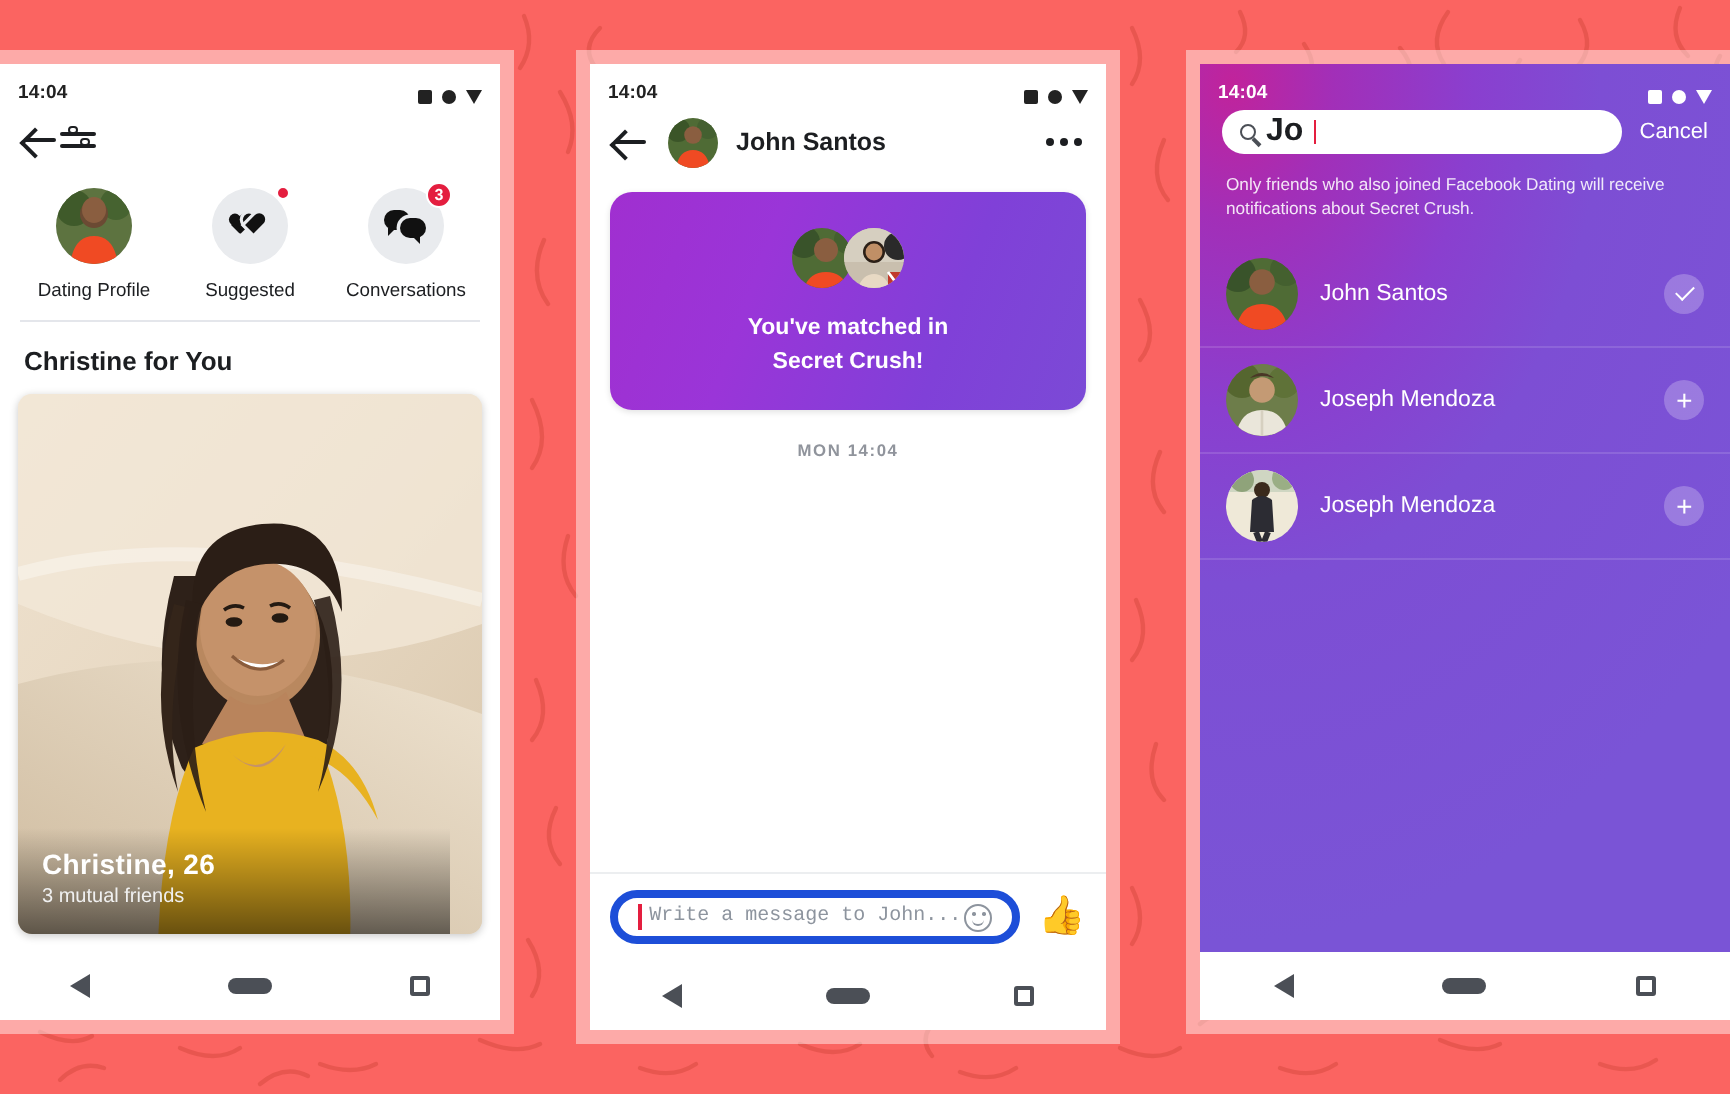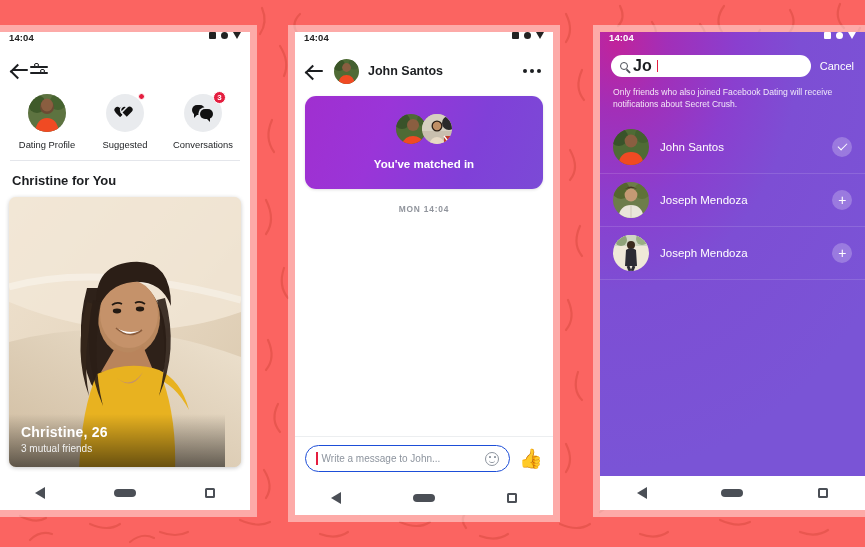--- a/index.html
+++ b/index.html
@@ -25,21 +25,21 @@
     box-shadow: 0 0 0 7px rgba(255,255,255,0.45);
   }
   #phone1 { left: 0px;   top: 32px; width: 250px; height: 478px; }
   #phone2 { left: 295px; top: 32px; width: 258px; height: 483px; }
   #phone3 { left: 600px; top: 32px; width: 265px; height: 478px; }
 
   .screen { position: relative; width: 100%; height: 100%; display:flex; flex-direction:column; }
 
   
   .statusbar {
-    height: 20px; display:flex; align-items:flex-start;
+    height: 20px; display:flex; align-items:flex-end;
     justify-content: space-between;
     padding: 0 9px;
     flex: 0 0 auto;
   }
   .status-time { font-size: 9.5px; font-weight: 700; color:#222; letter-spacing:.1px; }
   .status-icons { display:flex; align-items:center; gap:5px; }
   .si { width:7px; height:7px; background:#222; }
   .si.sq { border-radius:1px; }
   .si.circ { border-radius:50%; }
   .si.tri { width:0;height:0;background:none;border-left:4.5px solid transparent;border-right:4.5px solid transparent;border-top:7px solid #222; }
@@ -158,22 +158,22 @@
   .ma { width:34px;height:34px;border-radius:50%;overflow:hidden;border:2px solid rgba(255,255,255,.0); }
   .ma.second { margin-left:-8px; }
   .match-text { color:#fff; font-size:11.5px; font-weight:700; line-height:1.45; }
   .msg-time { text-align:center; color:#90949c; font-size:8.4px; font-weight:700; letter-spacing:.8px; margin-top:15px; }
 
   .p2-composer {
     display:flex; align-items:center; gap:9px; padding:8px 10px 9px; flex:0 0 auto;
     border-top:1px solid #eceef0;
   }
   .composer-input {
-    flex:1; height:27px; border:1px solid #1d4ed8; border-radius:14px;
-    display:flex; align-items:center; padding:0 10px; position:relative; background:#fff; cursor:text;
+    flex:1; height:27px; border:4px solid #1d4ed8; border-radius:14px;
+    display:flex; align-items:center; padding:0 10px; position:relative; background:#fff; cursor:text;font-family:Liberation Mono, monospace;
   }
   .caret { width:1.6px; height:13px; background:#e41e3f; margin-right:4px; }
   .composer-ph { font-size:10px; color:#8d949e; flex:1; }
   .smiley {
     width:14px;height:14px;border-radius:50%;border:1.5px solid #8d949e; position:relative; flex:0 0 auto;
   }
   .smiley::before { content:""; position:absolute; left:2.6px; top:3.6px; width:1.7px;height:1.7px;border-radius:50%;background:#8d949e; box-shadow:5px 0 0 #8d949e; }
   .smiley::after { content:""; position:absolute; left:3px; top:6.4px; width:5.4px;height:2.7px;border-bottom:1.5px solid #8d949e;border-radius:0 0 6px 6px; }
   .thumb { font-size:19px; line-height:1; color:#3b3f45; flex:0 0 auto; cursor:pointer; }
 
@@ -436,20 +436,21 @@
                 <circle cx="27" cy="9" r="7" fill="#2a2a2a"></circle>
                 <circle cx="15" cy="12" r="5.5" fill="#2b1f16"></circle>
                 <circle cx="15" cy="12" r="4.2" fill="#c08f66"></circle>
                 <path d="M6 34 q2-11 9-11 t9 11 z" fill="#e8d9c4"></path>
                 <path d="M22 22 l9 0 l0 12 l-9 0 z" fill="#c0392b"></path>
                 <path d="M22 22 l9 12 M31 22 l-9 12" stroke="#fff" stroke-width="1.4"></path>
               </svg>
             </span>
           </div>
           <div class="match-text">You've matched in</div>
+          <div class="match-text">Secret Crush!</div>
         </div>
         <div class="msg-time">MON 14:04</div>
       </div>
 
       <div class="p2-composer">
         <div class="composer-input">
           <span class="caret"></span>
           <span class="composer-ph">Write a message to John...</span>
           <span class="smiley"></span>
         </div>

